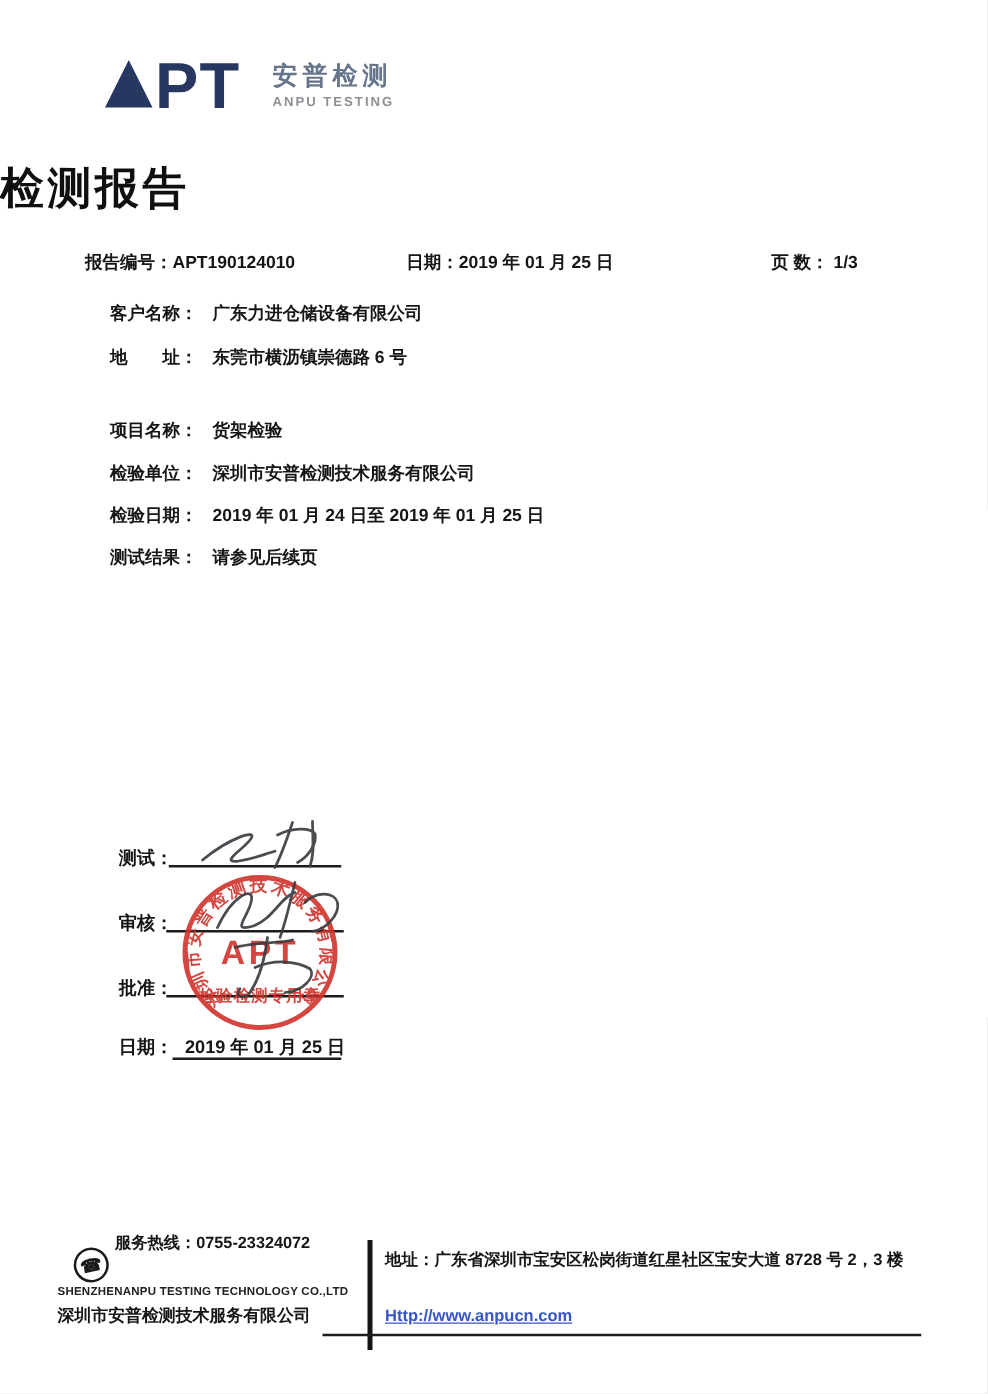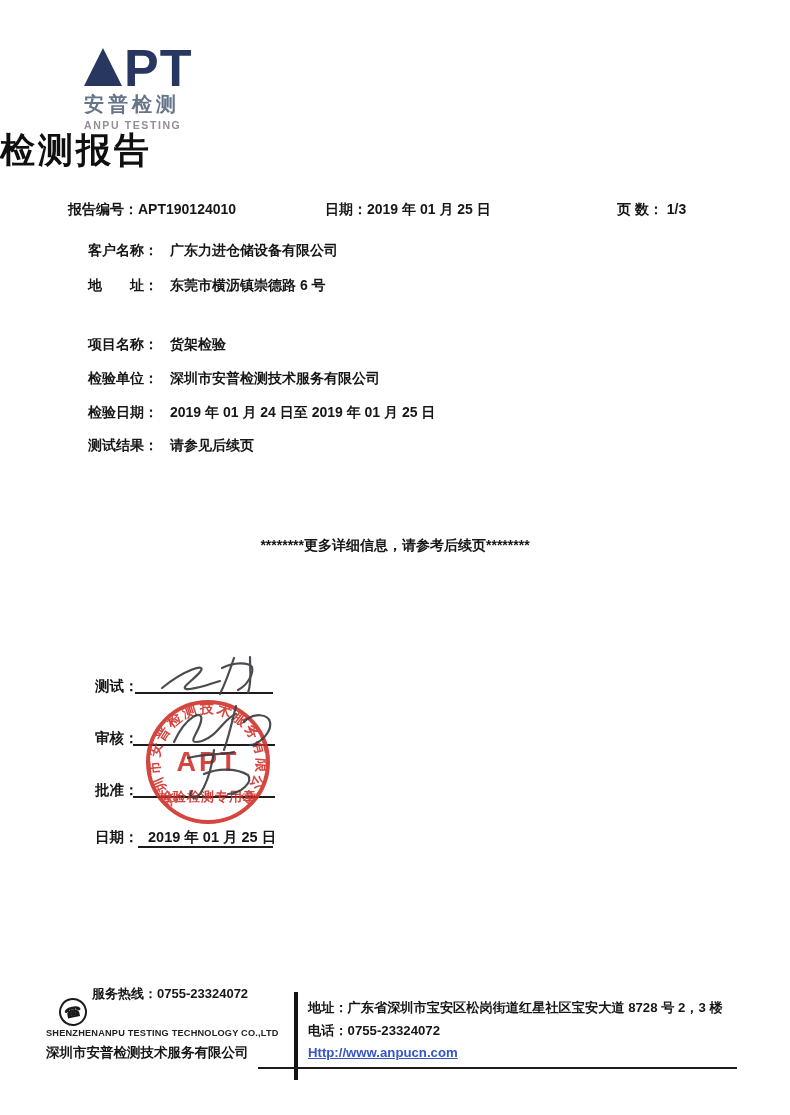--- a/index.html
+++ b/index.html
@@ -7,21 +7,21 @@
     position:relative;
     width:790px;height:1115px;
     margin:0 auto;
     background:#ffffff;
     font-family:"Liberation Sans",sans-serif;
     font-weight:bold;
     color:#161616;
     overflow:hidden;
   }
   
-  .logo{position:absolute;left:84px;top:46px;display:flex;align-items:flex-start;gap:1px;flex-direction:column;}
+  .logo{position:absolute;left:84px;top:46px;display:flex;align-items:flex-start;gap:12px;}
   .logo-names{display:flex;flex-direction:column;margin-top:4px;}
   .logo-cn{font-size:20px;color:#66758a;letter-spacing:4px;line-height:1.1;}
   .logo-en{font-size:10.5px;color:#8e9094;letter-spacing:1.6px;margin-top:4px;}
   
   .title{position:absolute;top:127px;left:0;width:100%;
     font-size:35px;letter-spacing:3px;color:#0f0f0f;margin:0;}
   
   .meta{position:absolute;top:201px;left:0;width:100%;font-size:14px;}
   .meta-item{position:absolute;white-space:nowrap;text-align:center;}
   .meta-report{left:68px;}
@@ -104,21 +104,20 @@
   </div>
   <div class="inforow" style="top:404px;">
     <span class="lbl">检验日期：</span>
     <span class="val">2019 年 01 月 24 日至 2019 年 01 月 25 日</span>
   </div>
   <div class="inforow" style="top:437px;">
     <span class="lbl">测试结果：</span>
     <span class="val">请参见后续页</span>
   </div>
 
-  <div class="note">********更多详细信息，请参考后续页********</div>
 
   <span class="signoff-label" style="top:677px;">测试：</span>
   <div class="sig-line" style="left:135px;top:692px;width:138px;"></div>
 
   <span class="signoff-label" style="top:729px;">审核：</span>
   <div class="sig-line" style="left:133px;top:744px;width:142px;"></div>
 
   <span class="signoff-label" style="top:781px;">批准：</span>
   <div class="sig-line" style="left:133px;top:796px;width:142px;"></div>
 
@@ -166,24 +165,20 @@
     <span>服务热线：</span><span>0755-23324072</span>
   </div>
   <div class="company-en">SHENZHENANPU TESTING TECHNOLOGY CO.,LTD</div>
   <div class="company-cn">深圳市安普检测技术服务有限公司</div>
 
   <div class="vbar"></div>
 
   <div class="f-line f1">
     <span>地址：</span><span>广东省深圳市宝安区松岗街道红星社区宝安大道 8728 号 2，3 楼</span>
   </div>
-  <div class="f-line f2">
-    <span>电话：</span><span>0755-23324072</span>
-    
-  </div>
   <div class="f-line f3">
     <span class="weblink">Http://www.anpucn.com</span>
     
   </div>
 
   <div class="footer-rule"></div>
 
 </div>
 
 </body></html>

